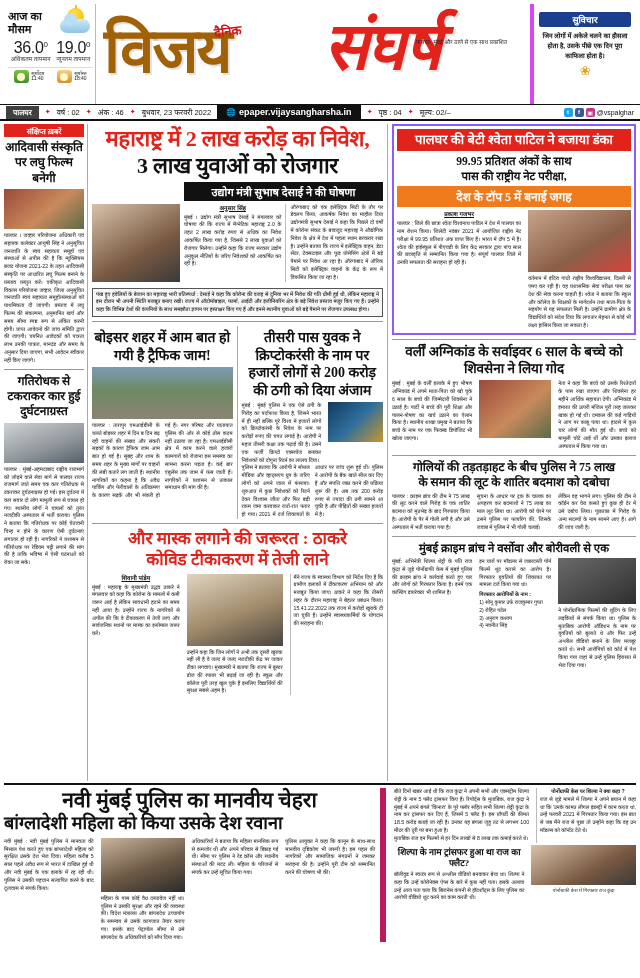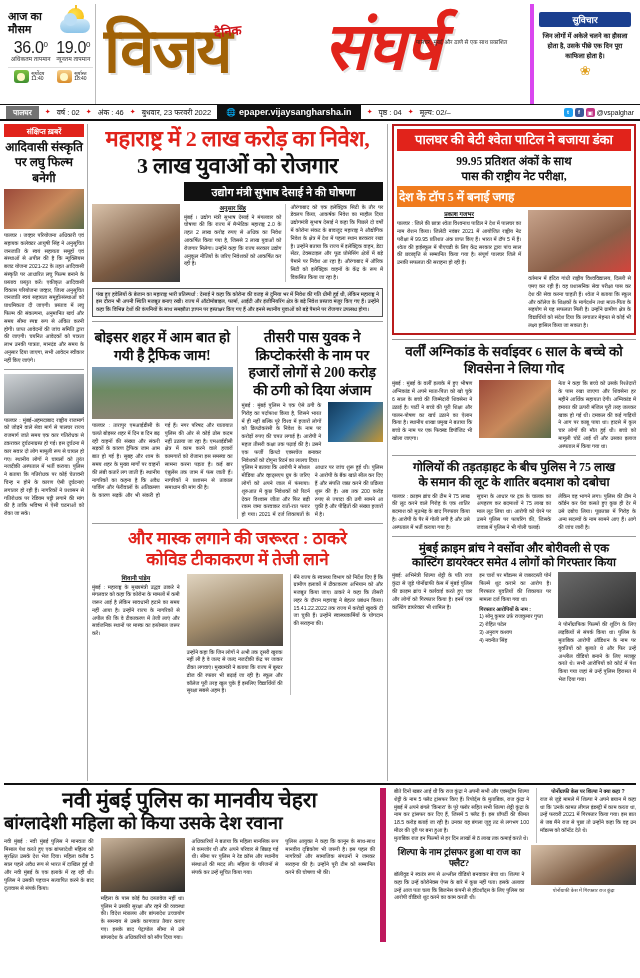--- a/index.html
+++ b/index.html
@@ -48,21 +48,21 @@
   .pub-line { position: absolute; left: 320px; top: 34px; font-size: 5.5px; color: #222; letter-spacing: 0.1px; }
 
   .suvichar-box { width: 104px; padding: 8px 3px 0 5px; border-left: 4px solid #d946ef; text-align: center; }
   .suvichar-head { background: #1b3f8f; color: #fff; font-size: 9px; font-weight: bold; padding: 1px 0; border-radius: 2px; }
   .suvichar-text { font-size: 6.5px; color: #111; line-height: 1.55; margin-top: 4px; font-weight: bold; }
   .flower { font-size: 13px; margin-top: 2px; color: #e0a020; }
 
   
   .info-strip { display: flex; align-items: center; gap: 6px; height: 17px; padding: 0 6px;
     border-top: 1px solid #111; border-bottom: 2px solid #111; font-size: 7.5px; color: #111; }
-  .place-tag { background: #737373; color: #fff; font-weight: bold; padding: 1.5px 7px; font-size: 7.5px; }
+  .place-tag { background: #404040; color: #fff; font-weight: bold; padding: 1.5px 7px; font-size: 7.5px; }
   .strip-item { white-space: nowrap; }
   .strip-dot { color: #d11; font-size: 7px; }
   .url-pill { background: #111; color: #fff; font-weight: bold; padding: 2px 9px; font-size: 9px;
     display: flex; align-items: center; gap: 3px; }
   .globe { font-size: 8px; }
   .socials { display: flex; gap: 2px; align-items: center; margin-left: auto; }
   .sbox { width: 9px; height: 9px; border-radius: 2px; font-size: 6px; color: #fff; display: flex;
     align-items: center; justify-content: center; font-weight: bold; }
   .s-tw { background: #1da1f2; } .s-fb { background: #3b5998; } .s-ig { background: #c13584; }
   .handle { font-size: 7px; color: #111; }
@@ -94,23 +94,23 @@
     margin-top: 3px; background: #f7f7f7; }
 
   .sec-head { font-size: 14px; font-weight: bold; text-align: center; line-height: 1.25; color: #111;
     font-family: "Liberation Serif", serif; margin: 3px 0 3px; }
   .sec-head.red { color: #e1231b; }
 
   .rt-banner { background: #e1231b; color: #fff; text-align: center; font-size: 13px; font-weight: bold;
     line-height: 1.25; padding: 3px 2px; font-family: "Liberation Serif", serif; }
   .rt-sub { text-align: center; font-size: 11.5px; font-weight: bold; line-height: 1.3; color: #111;
     font-family: "Liberation Serif", serif; margin: 3px 0 2px; }
-  .rt-bar { background: #f07b1d; color: #fff; text-align: left; font-size: 12px; font-weight: bold;
+  .rt-bar { background: #f07b1d; color: #fff; text-align: center; font-size: 12px; font-weight: bold;
     padding: 2px; font-family: "Liberation Serif", serif; }
-  .orange-frame { border: 2px solid #b91c1c; padding: 3px; }
+  .orange-frame { border: 2px solid #8b5cf6; padding: 3px; }
 
   .split { display: flex; gap: 4px; }
 
   
   .bottom { border-top: 2px solid #111; margin: 2px 4px 0 4px; padding-top: 3px; }
   .bot-head { text-align: center; font-family: "Liberation Serif", serif; font-weight: bold; color: #111;
     font-size: 21px; line-height: 1.2; }
   .bot-sub { text-align: left; font-family: "Liberation Serif", serif; font-weight: bold; color: #111;
     font-size: 18px; line-height: 1.2; }
   .ph-street { background: linear-gradient(180deg,#7d9bb5 0%,#6d8a62 45%,#8a8474 100%); }
@@ -201,20 +201,21 @@
   </div>
 
   <div class="content">
 
     <div class="col-left">
       <div class="brief-tag">संक्षिप्त ख़बरें</div>
       <div class="lh">आदिवासी संस्कृति पर लघु फिल्म बनेगी</div>
       <div class="photo ph-crowd" style="height:40px"></div>
       <div class="body-text">पालघर । जव्हार परियोजना अधिकारी एवं सहायक कलेक्टर आयुषी सिंह ने अनुसूचित जनजाति के स्वयं सहायता समूहों एवं संस्थाओं से अपील की है कि न्यूक्लियस बजट योजना 2021-22 के तहत आदिवासी संस्कृति पर आधारित लघु फिल्म बनाने के प्रस्ताव प्रस्तुत करें। एकीकृत आदिवासी विकास परियोजना जव्हार, जिला अनुसूचित जनजाति स्वयं सहायता समूहों/संस्थाओं को प्राथमिकता दी जाएगी। प्रस्ताव में लघु फिल्म की संकल्पना, अनुमानित खर्च और समय सीमा स्पष्ट रूप से अंकित करनी होगी। प्राप्त आवेदनों की जांच समिति द्वारा की जाएगी। चयनित आवेदकों को पात्रता लाभ उनकी पात्रता, मानदंड और समय के अनुसार दिया जाएगा, सभी आवेदन स्वीकार नहीं किए जाएंगे।</div>
       <div class="rule"></div>
+      <div class="lh">गतिरोधक से टकराकर कार हुई दुर्घटनाग्रस्त</div>
       <div class="photo ph-car" style="height:40px"></div>
       <div class="body-text">पालघर : मुंबई-अहमदाबाद राष्ट्रीय राजमार्ग को जोड़ने वाले सेवा मार्ग से पालघर राज्य राजमार्ग जाते समय एक कार गतिरोधक से टकराकर दुर्घटनाग्रस्त हो गई। इस दुर्घटना में कार सवार दो लोग मामूली रूप से घायल हो गए। स्थानीय लोगों ने घायलों को तुरंत नजदीकी अस्पताल में भर्ती कराया। पुलिस ने बताया कि गतिरोधक पर कोई चेतावनी चिन्ह न होने के कारण ऐसी दुर्घटनाएं लगातार हो रही हैं। नागरिकों ने प्रशासन से गतिरोधक पर रेडियम पट्टी लगाने की मांग की है ताकि भविष्य में ऐसी घटनाओं को रोका जा सके।</div>
     </div>
 
     <div class="col-mid">
       <div class="lead-head">
         <div>महाराष्ट्र में 2 लाख करोड़ का निवेश,</div>
         <div class="ln2">3 लाख युवाओं को रोजगार</div>
       </div>
       <div class="split">
@@ -339,21 +340,20 @@
               <div class="body-text">लेकिन वह भागने लगा। पुलिस की टीम ने कॉर्डन कर घेरा कसते हुए कुछ ही देर में उसे दबोच लिया। पूछताछ में गिरोह के अन्य सदस्यों के नाम सामने आए हैं। आगे की जांच जारी है।</div>
             </div>
         </div>
       </div>
 
       <div class="rule"></div>
 
       <div>
         <div class="sec-head" style="font-size:11.5px">
           <div>मुंबई क्राइम ब्रांच ने वर्सोवा और बोरीवली से एक</div>
-          <div>कास्टिंग डायरेक्टर समेत 4 लोगों को गिरफ्तार किया</div>
         </div>
         <div class="split">
           <div style="width:34%">
             <div class="body-text">मुंबई: अभिनेत्री शिल्पा शेट्टी के पति राज कुंद्रा से जुड़े पोर्नोग्राफी केस में मुंबई पुलिस की क्राइम ब्रांच ने कार्रवाई करते हुए चार और लोगों को गिरफ्तार किया है। इनमें एक कास्टिंग डायरेक्टर भी शामिल है।</div>
           </div>
           <div style="width:33%;padding:0 3px">
             <div class="body-text">इन चारों पर मॉडल्स से जबरदस्ती पोर्न फिल्में शूट कराने का आरोप है। गिरफ्तार युवतियों की शिकायत पर मामला दर्ज किया गया था।</div>
             <div class="body-text" style="font-weight:bold;margin-top:2px">गिरफ्तार आरोपियों के नाम :</div>
             <div class="body-text">1) सोनू कुमार उर्फ़ राजकुमार गुप्ता</div>
             <div class="body-text">2) रोहित पटेल</div>

